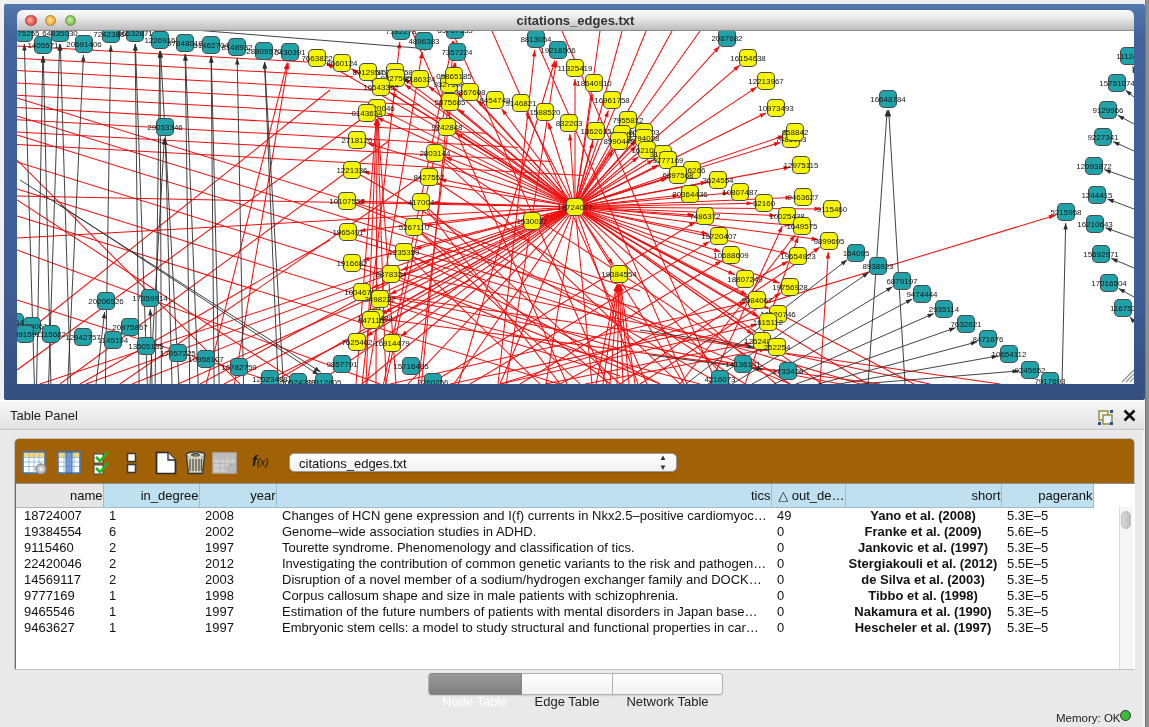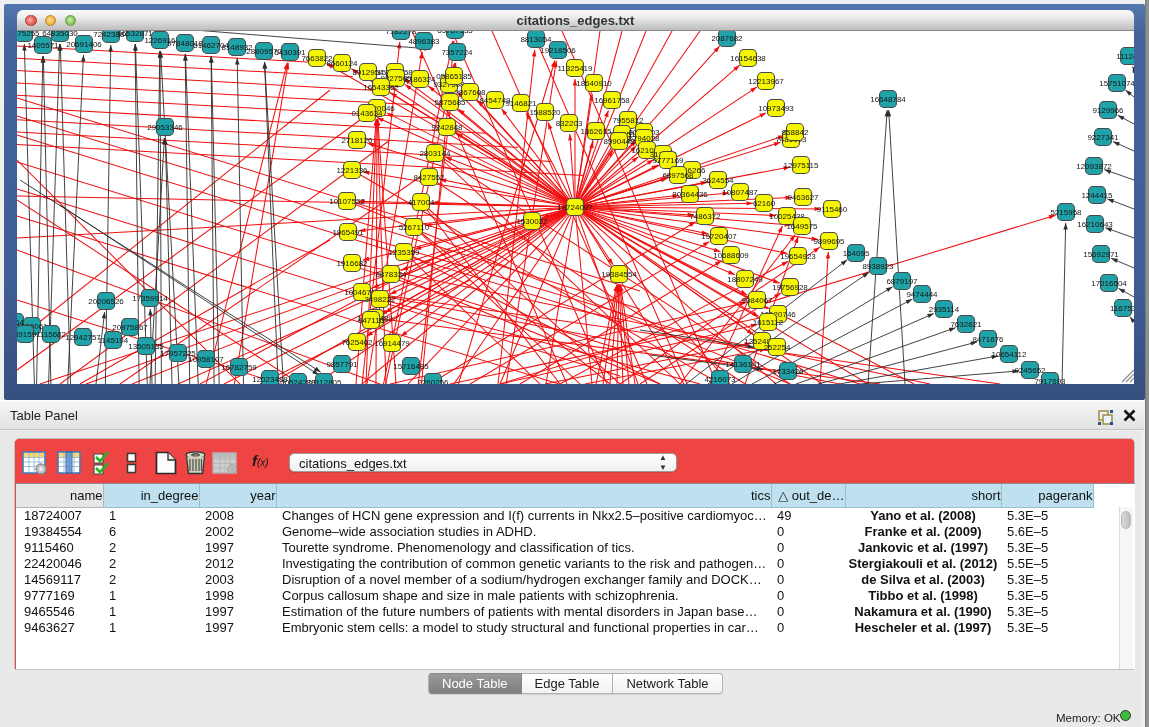--- a/index.html
+++ b/index.html
@@ -3,35 +3,35 @@
 * { margin:0; padding:0; box-sizing:border-box; }
 body { width:1149px; height:727px; font-family:"Liberation Sans", sans-serif; background:#f0f0f0; position:relative; overflow:hidden; }
 #frame { position:absolute; left:4px; top:4px; width:1141px; height:396px; background:linear-gradient(180deg,#5377ae 0%,#44639c 8%,#3f5d96 70%,#35507f 100%); border-radius:2px; }
 #titlebar { position:absolute; left:17px; top:10px; width:1117px; height:21px; background:linear-gradient(180deg,#fbfbfb 0%,#ececec 35%,#d6d6d6 65%,#bdbdbd 100%); border-radius:6px 6px 0 0; border-bottom:1px solid #8a8a8a; }
 #titlebar .title { position:absolute; left:0; right:0; top:3px; text-align:center; font-size:13px; font-weight:bold; color:#333; }
 .tl { position:absolute; top:4.5px; width:11.5px; height:11.5px; border-radius:50%; }
 #canvas { position:absolute; left:17px; top:31px; width:1117px; height:353px; background:#fff; overflow:hidden; }
 #tp-head { position:absolute; left:0px; top:400px; width:1144px; height:30px; background:linear-gradient(180deg,#f6f6f6,#e2e2e2); border-bottom:1px solid #c4c4c4; border-top:1px solid #fff; }
 #tp-head .t { position:absolute; left:10px; top:7px; font-size:13px; color:#222; }
 #panel { position:absolute; left:0; top:431px; width:1142px; height:296px; background:#e9e9e9; }
-#container { position:absolute; left:14px; top:7px; width:1121px; height:232px; background:#ef4444; border:1px solid #c2c2c2; border-radius:5px 5px 2px 2px; }
+#container { position:absolute; left:14px; top:7px; width:1121px; height:232px; background:#a16207; border:1px solid #c2c2c2; border-radius:5px 5px 2px 2px; }
 #combo { position:absolute; left:274px; top:14px; width:388px; height:19px; background:linear-gradient(180deg,#ffffff,#f0f0f0); border:1px solid #9a9a9a; border-radius:5px; font-size:13px; color:#111; padding:2px 0 0 9px; box-shadow:0 1px 1px rgba(0,0,0,0.12); }
 #combo .arr { position:absolute; right:9px; top:-1px; font-size:8px; color:#333; line-height:10px; text-align:center; }
 #tablebox { position:absolute; left:1px; top:44px; width:1119px; height:186px; background:#fff; border-top:1px solid #8e8e8e; overflow:hidden; }
 table { border-collapse:collapse; table-layout:fixed; font-size:13px; color:#111; width:1077px; }
 th { background:#bfe0ef; font-weight:normal; font-size:13px; border-right:1px solid #97bed2; border-bottom:1px solid #97bed2; height:23px; text-align:right; overflow:hidden; white-space:nowrap; }
 th.c1 { background:#e6e6e6; border-right:1px solid #b5b5b5; border-bottom:1px solid #b5b5b5; }
 td { height:16px; padding:0 0 0 6px; overflow:hidden; white-space:nowrap; }
 td.c1 { padding-left:8px; }
 td.c6 { text-align:center; padding:0;font-weight:bold; }
 col.c1{width:87px} col.c2{width:96px} col.c3{width:77px} col.c4{width:495px} col.c5{width:74px} col.c6{width:156px} col.c7{width:92px}
 #sbar { position:absolute; left:1103px; top:23px; width:14px; height:163px; background:#f6f6f6; border-left:1px solid #dcdcdc; }
 #sbar .thumb { position:absolute; left:1px; top:4px; width:10px; height:18px; border-radius:5px; background:linear-gradient(90deg,#d9d9d9,#bdbdbd); border:1px solid #bbb; }
 #tabs { position:absolute; left:428px; top:242px; height:21px; display:flex; font-size:13px; }
-#tabs div { padding:2px 13px 0 13px; border:1px solid #b3b3b3; border-left:none; background:linear-gradient(180deg,#ffffff,#f1f1f1); color:#222; box-shadow:0 1px 1px rgba(0,0,0,0.1); }
+#tabs div { padding:20px 13px 0 13px; border:1px solid #b3b3b3; border-left:none; background:linear-gradient(180deg,#ffffff,#f1f1f1); color:#222; box-shadow:0 1px 1px rgba(0,0,0,0.1); }
 #tabs div.sel { background:linear-gradient(180deg,#9a9a9a,#7e7e7e); color:#fff; border-color:#888; }
 #tabs div:first-child { border-left:1px solid #b3b3b3; border-radius:4px 0 0 4px; }
 #tabs div:last-child { border-radius:0 4px 4px 0; }
 #mem { position:absolute; left:1056px; top:281px; font-size:11.5px; color:#222; }
 #memdot { position:absolute; left:1120px; top:279px; width:11px; height:11px; border-radius:50%; background:#3cbb3d; border:1.5px solid #333; }
 #rstrip { position:absolute; left:1145px; top:0; width:4px; height:727px; background:#8f8f8f; border-left:1px solid #7a7a7a; }
 .icon { position:absolute; top:12px; }
 </style></head>
 <body>
 <div id="frame"></div>

